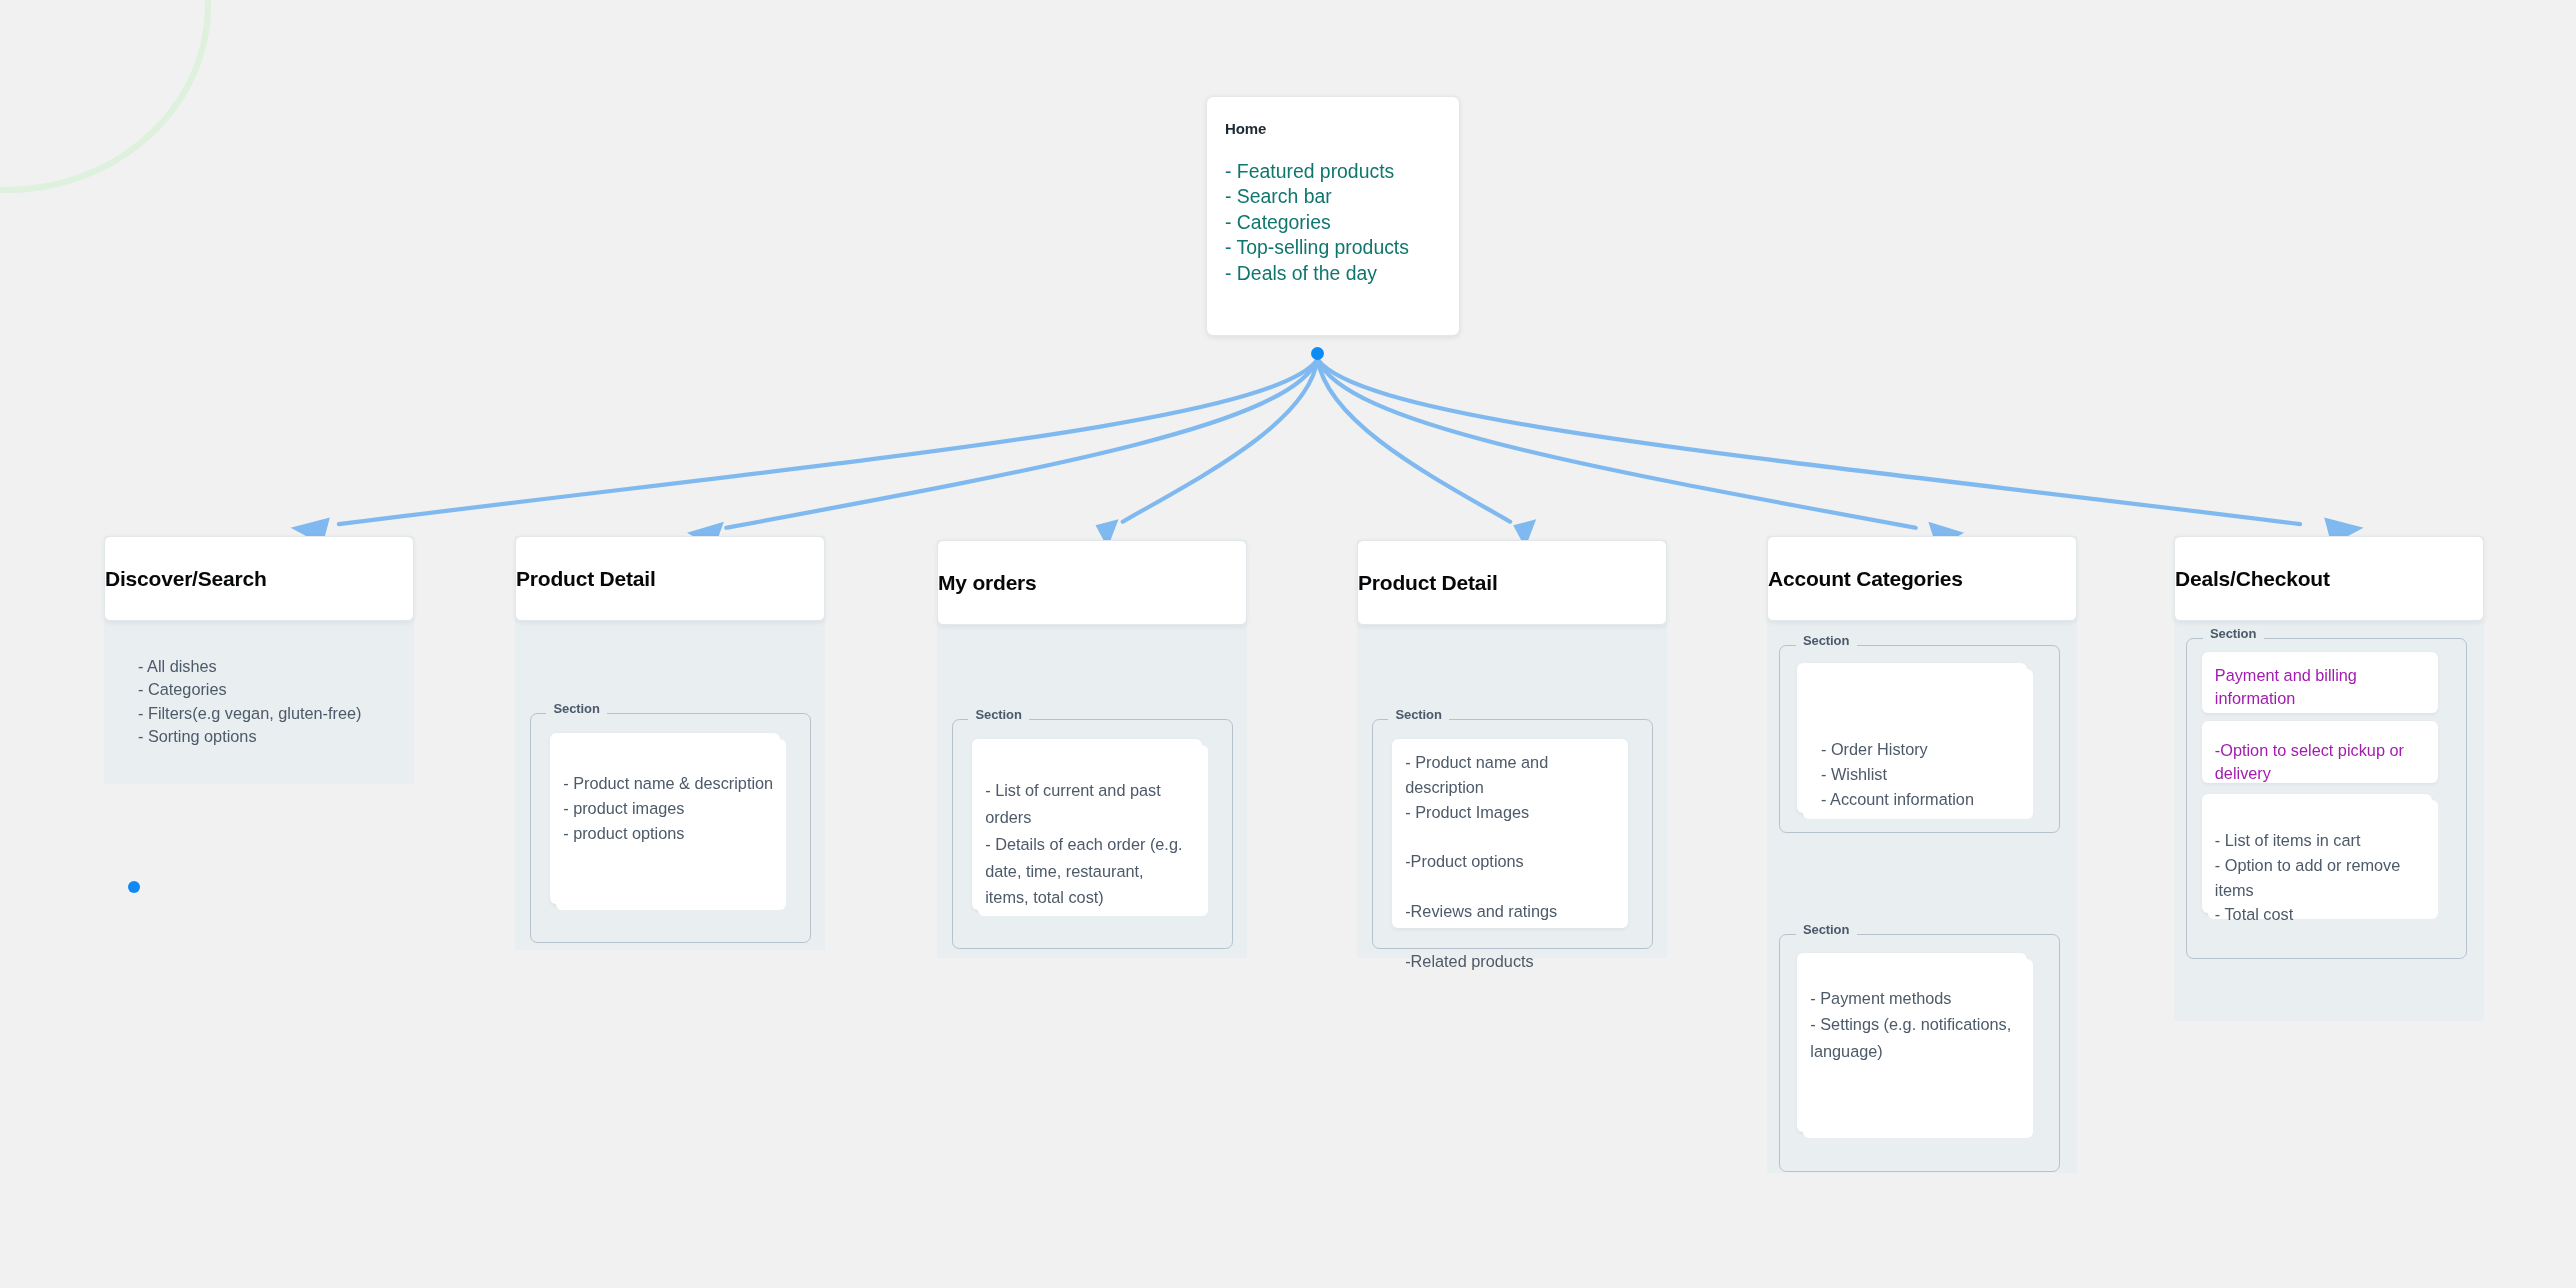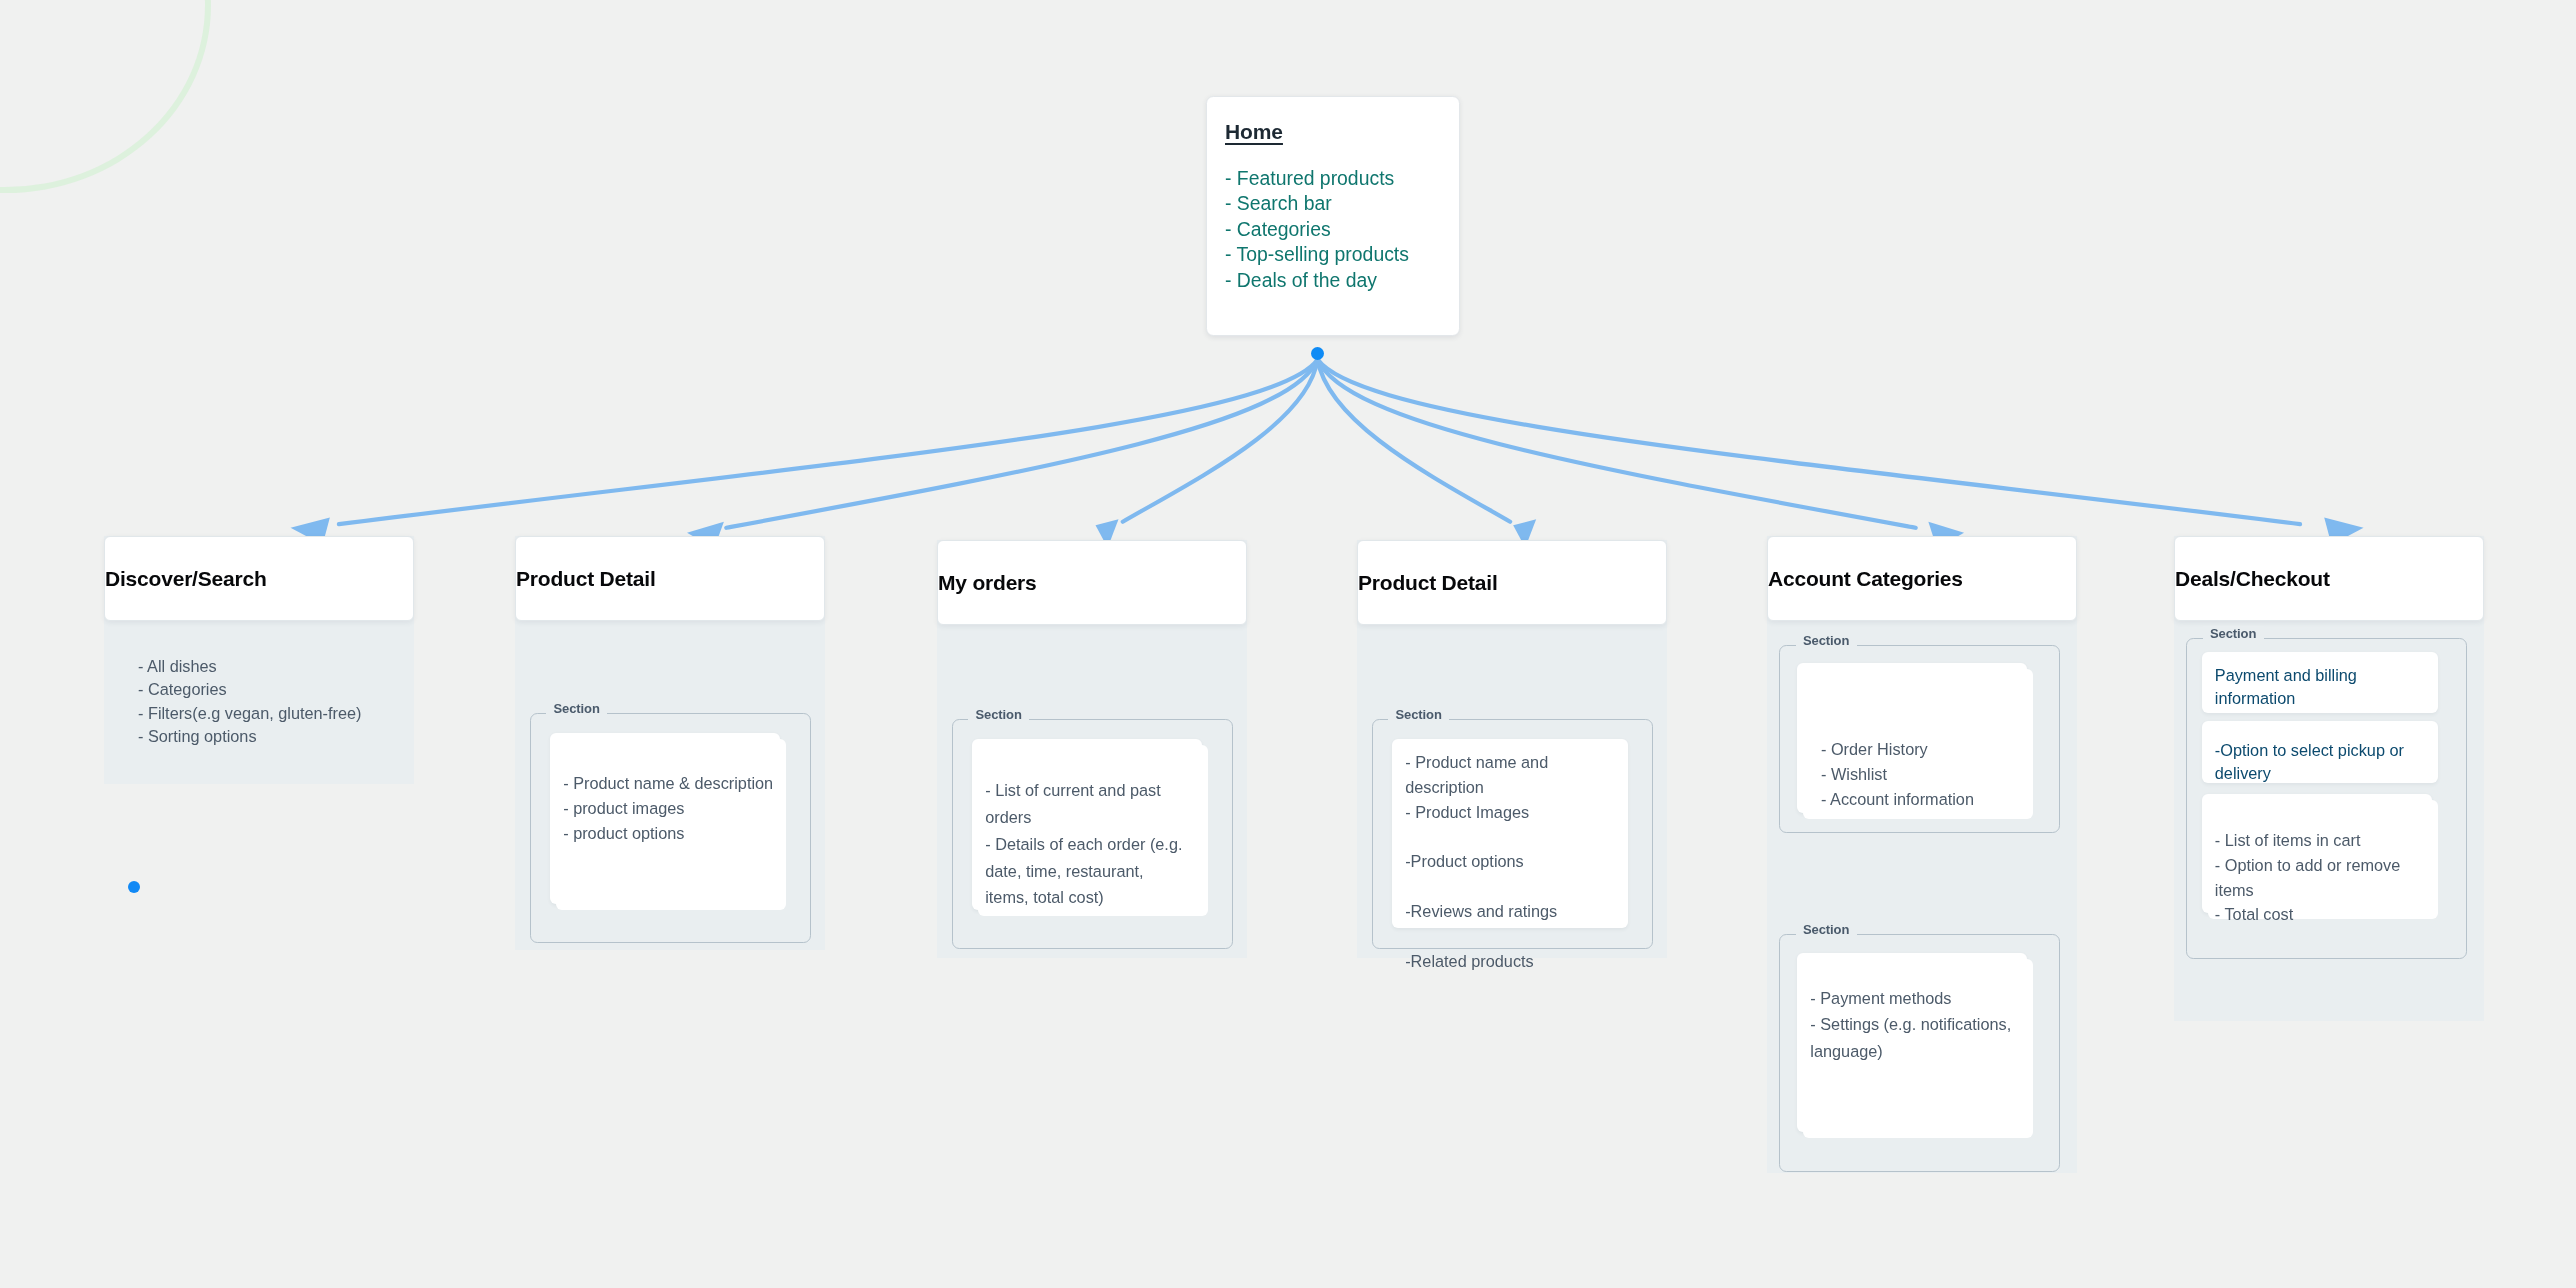--- a/index.html
+++ b/index.html
@@ -69,24 +69,23 @@
     width: 254px;
     height: 240px;
     background: #ffffff;
     border: 0.6px solid #e3e7ea;
     border-radius: 7.3px;
     box-shadow: 0 1.8px 5.4px rgba(45,60,80,.09);
     box-sizing: border-box;
     padding: 23px 18px 0 18px;
   }
   .home-title {
-    font-size: 21px;
+    font-size: 15px;
     font-weight: bold;
     color: #1d2933;
-    text-decoration: underline;
     text-underline-offset: 4.2px;
     text-decoration-thickness: 1.8px;
     margin: 0 0 22px 0;
     letter-spacing: -0.1px;
   }
   .home-list {
     margin: 0;
     padding: 0;
     list-style: none;
   }
@@ -173,21 +172,21 @@
   }
   .card-text {
     margin: 0;
     padding: 0;
     font-size: 16.3px;
     line-height: 1.52;
     color: #4c5a69;
     white-space: pre-wrap;
   }
   .card-text.dark {
-    color: #0c4a6e;
+    color: #a21caf;
     line-height: 1.42;
   }
   .card-text.loose {
     line-height: 1.64;
   }
 </style>
 </head>
 <body>
 
 <div id="canvas">

